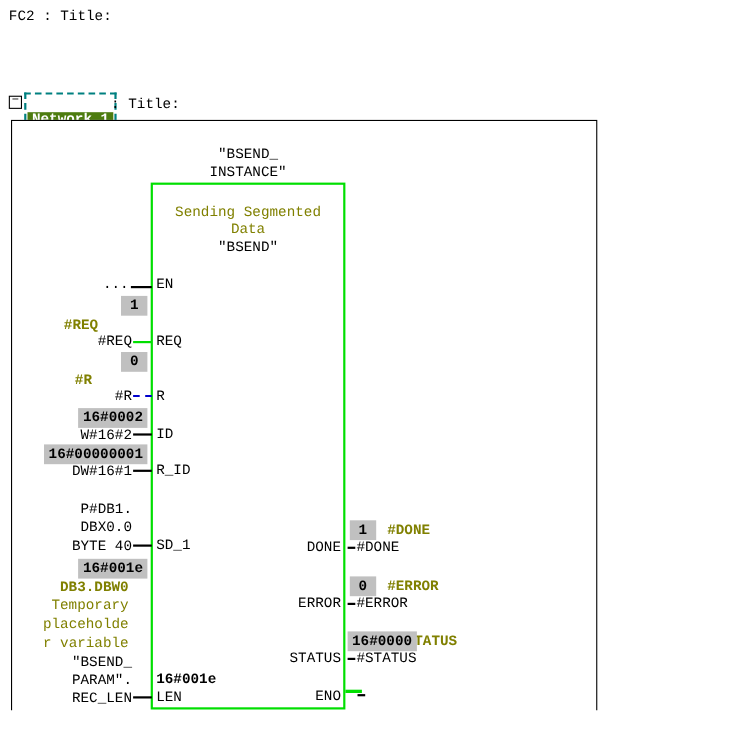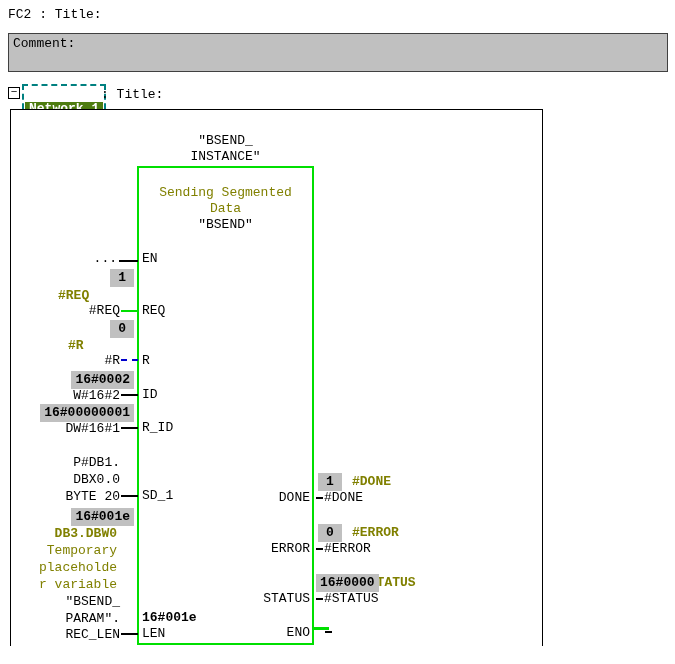--- a/index.html
+++ b/index.html
@@ -58,23 +58,20 @@
     border:2px solid #00DF00; background:#fff;
   }
 </style>
 </head>
 <body>
 
 <div id="screen">
 
   <div class="abs" style="left:8px; top:8px;">FC2 : Title:</div>
 
-  <div class="comment-box">
-    <span>Comment:</span>
-  </div>
 
   <div class="collapse">
     <span>−</span>
   </div>
   <div class="net-label">
     <span class="fill">Network 1</span>
   </div>
   <div class="abs" style="left:101px; top:88px;">: Title:</div>
 
   <div class="net-frame"></div>
@@ -118,21 +115,21 @@
   <div class="vbox" style="right:541px; top:371px;">16#0002</div>
   <div class="abs rt" style="right:555px; top:389px;">W#16#2</div>
   <div class="hline" style="left:121px; top:394px; width:17px;"></div>
 
   <div class="vbox" style="right:541px; top:404px;">16#00000001</div>
   <div class="abs rt" style="right:555px; top:422px;">DW#16#1</div>
   <div class="hline" style="left:121px; top:427px; width:17px;"></div>
 
   <div class="abs rt" style="right:555px; top:456px;margin-left:23px;">P#DB1.</div>
   <div class="abs rt" style="right:555px; top:473px;">DBX0.0</div>
-  <div class="abs rt" style="right:555px; top:490px;">BYTE 20</div>
+  <div class="abs rt" style="right:555px; top:490px;">BYTE 40</div>
   <div class="hline" style="left:121px; top:495px; width:17px;"></div>
 
   <div class="vbox" style="right:541px; top:508px;">16#001e</div>
   <div class="abs olive rt" style="right:558px; top:527px;">DB3.DBW0</div>
   <div class="abs olive-reg rt" style="right:558px; top:544px;">Temporary</div>
   <div class="abs olive-reg rt" style="right:558px; top:561px;">placeholde</div>
   <div class="abs olive-reg rt" style="right:558px; top:578px;">r variable</div>
   <div class="abs rt" style="right:555px; top:595px;">"BSEND_</div>
   <div class="abs rt" style="right:555px; top:612px;">PARAM".</div>
   <div class="abs rt" style="right:555px; top:628px;">REC_LEN</div>

